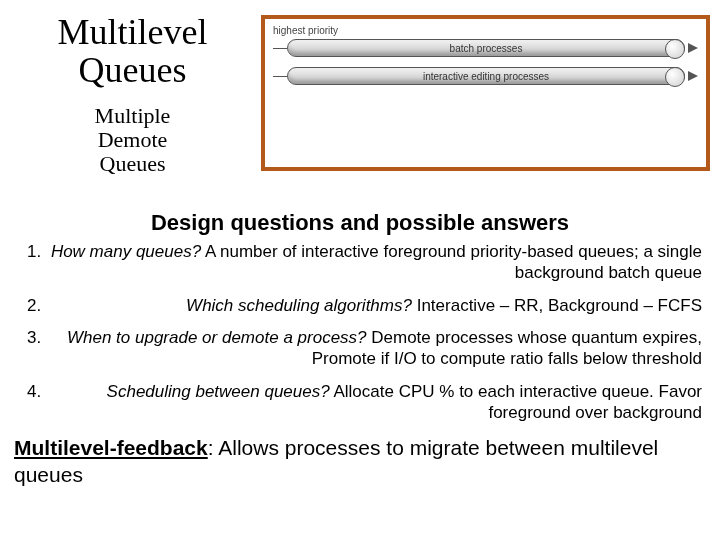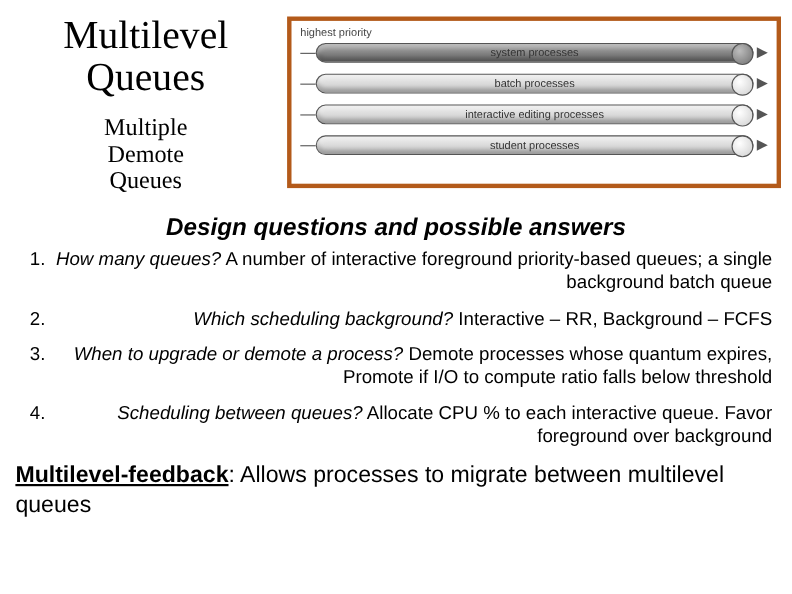--- a/index.html
+++ b/index.html
@@ -95,22 +95,21 @@
     height: 1px;
     background: #555;
     margin-right: 0;
   }
 
   .section-heading {
     font-family: Arial, Helvetica, sans-serif;
     font-weight: 700;
     font-size: 22px;
     text-align: center;
-    margin-top: 18px;
-    font-style: italic;
+    margin-top: 34px;
   }
   ol.qa {
     font-family: Arial, Helvetica, sans-serif;
     font-size: 17px;
     margin: 6px 18px 0 40px;
     padding-left: 6px;
   }
   ol.qa li {
     margin-bottom: 12px;
     line-height: 1.22;
@@ -139,58 +138,42 @@
       <span>Demote</span><br>
       <span>Queues</span>
     </div>
   </div>
 
   <div class="diagram">
     <div class="prio-label">highest priority</div>
     <div id="queue-rows">
         <div class="queue-row">
           <div class="arrow-left-stub"></div>
-          <div class="queue-bar dark">
-            <span class="queue-label">system processes</span>
-            <div class="queue-cap dark"></div>
-          </div>
-          <div class="arrow-right"></div>
-        </div>
-        <div class="queue-row">
-          <div class="arrow-left-stub"></div>
           <div class="queue-bar light">
             <span class="queue-label">batch processes</span>
             <div class="queue-cap light"></div>
           </div>
           <div class="arrow-right"></div>
         </div>
         <div class="queue-row">
           <div class="arrow-left-stub"></div>
           <div class="queue-bar light">
             <span class="queue-label">interactive editing processes</span>
             <div class="queue-cap light"></div>
           </div>
           <div class="arrow-right"></div>
         </div>
-        <div class="queue-row">
-          <div class="arrow-left-stub"></div>
-          <div class="queue-bar light">
-            <span class="queue-label">student processes</span>
-            <div class="queue-cap light"></div>
-          </div>
-          <div class="arrow-right"></div>
-        </div>
       </div>
   </div>
 </div>
 
 <div class="section-heading">Design questions and possible answers</div>
 
 <ol class="qa" id="qa-list">
     <li><span class="question">How many queues?</span><span> A number of interactive foreground priority-based queues; a single background batch queue</span></li>
-    <li><span class="question">Which scheduling background?</span><span> Interactive – RR, Background – FCFS</span></li>
+    <li><span class="question">Which scheduling algorithms?</span><span> Interactive – RR, Background – FCFS</span></li>
     <li><span class="question">When to upgrade or demote a process?</span><span> Demote processes whose quantum expires, Promote if I/O to compute ratio falls below threshold</span></li>
     <li><span class="question">Scheduling between queues?</span><span> Allocate CPU % to each interactive queue. Favor foreground over background</span></li>
   </ol>
 
 <div class="footer-note">
   <span class="lead">Multilevel-feedback</span><span>: Allows processes to migrate between multilevel queues</span>
 </div>
 
 </body></html>

